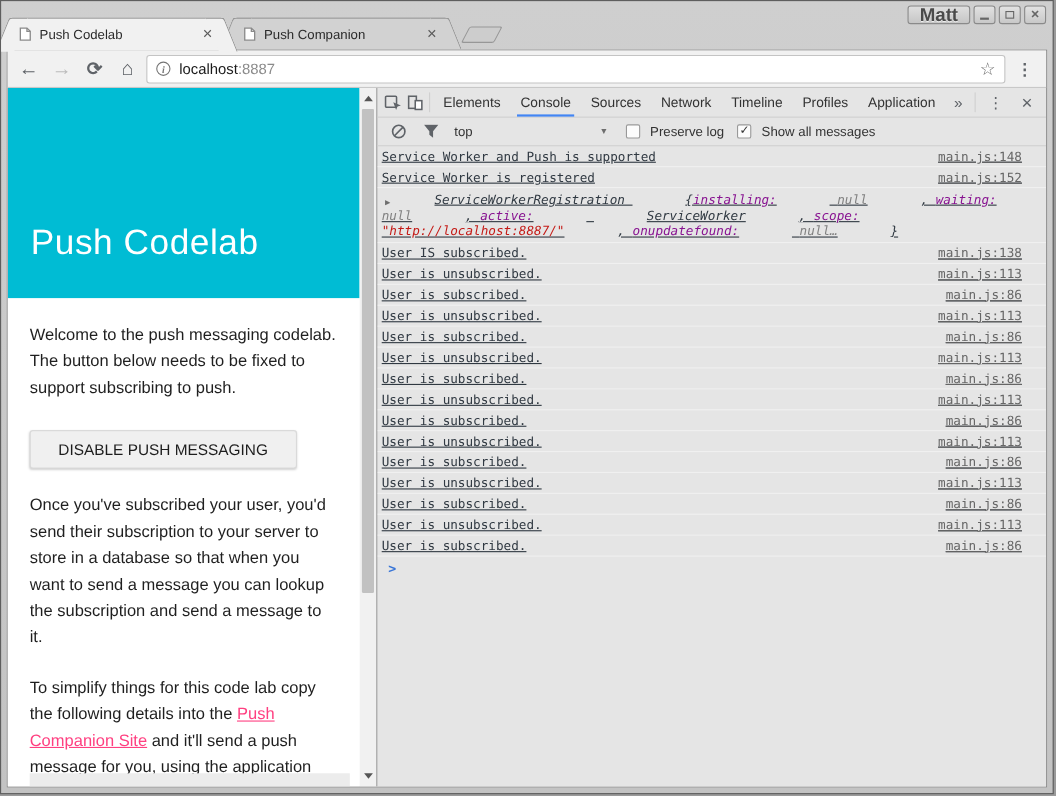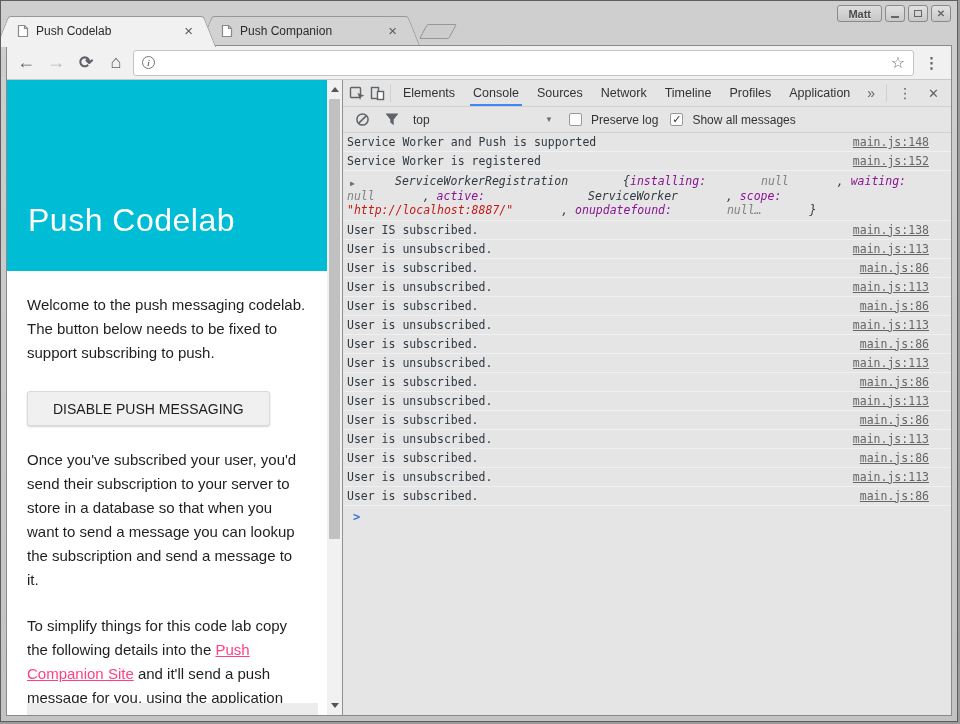--- a/index.html
+++ b/index.html
@@ -2,21 +2,21 @@
 <html><head>
 <meta charset="utf-8">
 <style>
   * { margin:0; padding:0; box-sizing:border-box; }
   html,body { width:960px; height:724px; font-family:"Liberation Sans", sans-serif; background:#9a9a9a; }
   .frame { width:958px; height:722px; border:1px solid #5e5e5e; background:linear-gradient(#cfcfcf,#c3c3c3); position:relative; overflow:hidden; }
 
   
   .titlebar { height:44px; position:relative; }
   .win-controls { position:absolute; top:4px; right:6px; display:flex; gap:3px; align-items:center; }
-  .user-btn { height:17px; padding:0 10px; border:1px solid #8a8a8a; border-radius:3px; background:linear-gradient(#dedede,#c6c6c6); font-size:11px; font-weight:bold; color:#4a4a4a; text-shadow:0 1px 0 #eee; display:flex; align-items:center; }
+  .user-btn { height:17px; padding:0 10px; border:1px solid #8a8a8a; border-radius:3px; background:linear-gradient(#dedede,#c6c6c6); font-size:17px; font-weight:bold; color:#4a4a4a; text-shadow:0 1px 0 #eee; display:flex; align-items:center; }
   .wbtn { width:20px; height:17px; border:1px solid #8a8a8a; border-radius:3px; background:linear-gradient(#e2e2e2,#c8c8c8); display:flex; align-items:center; justify-content:center; color:#555; }
   .wbtn .min-glyph { width:8px; height:2px; background:#666; margin-top:6px; }
   .wbtn .max-glyph { width:8px; height:7px; border:1.5px solid #666; }
   .wbtn .close-glyph { font-size:10px; font-weight:bold; color:#666; line-height:1; }
 
   
   .tabstrip { position:absolute; left:10px; bottom:0; display:flex; align-items:flex-end; }
   .btab { position:relative; height:29px; width:190px; margin-right:14px; }
   .tab-shape { position:absolute; left:0; right:0; top:0; bottom:0; background:#d2d2d2; border-top:1px solid #979797; }
   .tab-shape::before { content:''; position:absolute; top:-1px; bottom:0; left:-9px; width:16px; background:inherit; transform:skewX(-22deg); border-left:1px solid #979797; border-top:1px solid #979797; border-top-left-radius:3px; }
@@ -71,21 +71,21 @@
   .dt-glyph { color:#5f6368; font-size:14px; padding:0 8px; }
   .dt-glyph.xclose { font-size:13px; }
 
   .console-bar { height:26px; flex:0 0 26px; display:flex; align-items:center; border-bottom:1px solid #d0d0d0; padding:0 6px; gap:4px; }
   .ctx-select { width:148px; display:flex; align-items:center; font-size:12px; color:#333; padding:0 4px; }
   .ctx-caret { margin-left:auto; font-size:8px; color:#6e6e6e; }
   .chk { width:13px; height:13px; border:1px solid #999; border-radius:2px; background:#fcfcfc; display:flex; align-items:center; justify-content:center; font-size:11px; color:#333; line-height:1; margin-left:8px; }
   .chk-label { font-size:12px; color:#333; margin-left:5px;text-align:center; }
 
   .console-list { flex:1; overflow:hidden; font-family:"DejaVu Sans Mono", monospace; font-size:11.5px; color:#303942; }
-  .crow { display:flex; align-items:baseline; padding:3px 22px 2px 4px; border-bottom:1px solid #f0f0f0; line-height:13px; }
+  .crow { display:flex; align-items:baseline; padding:3px 22px 2px 4px; border-bottom:1px solid #f0f0f0; line-height:13px;text-decoration:underline; }
   .crow .msg { flex:1; }
   .src-link { color:#666; text-decoration:underline; white-space:nowrap; margin-left:12px; }
   .obj-row { font-style:italic; position:relative; line-height:14.5px; }
   .obj-row .expander { position:absolute; left:7px; top:6px; font-size:8px; color:#6e6e6e; font-style:normal; }
   .tk-key { color:#881391; }
   .tk-null { color:#808080; }
   .tk-string { color:#c41a16; }
   .tk-obj { color:#303942;margin-left:48px; }
   .prompt-row { padding:4px 22px 3px 10px; display:flex; }
   .prompt-chev { color:#3875d7; font-weight:bold; font-size:12px; font-family:"DejaVu Sans Mono",monospace; }
@@ -143,20 +143,21 @@
 
   <div class="browser-box">
 
     <div class="navbar">
       <div class="nav-ic">←</div>
       <div class="nav-ic disabled">→</div>
       <div class="nav-ic reload">⟳</div>
       <div class="nav-ic">⌂</div>
       <div class="urlbar">
         <div class="info-icon">i</div>
+        <div class="url-text"><span>localhost</span><span class="port">:8887</span></div>
         <div class="star-ic">☆</div>
       </div>
       <div class="menu-dots">⋮</div>
     </div>
 
     <div class="content">
 
       <div class="page">
         <div class="page-hero">
           <h1>Push Codelab</h1>

